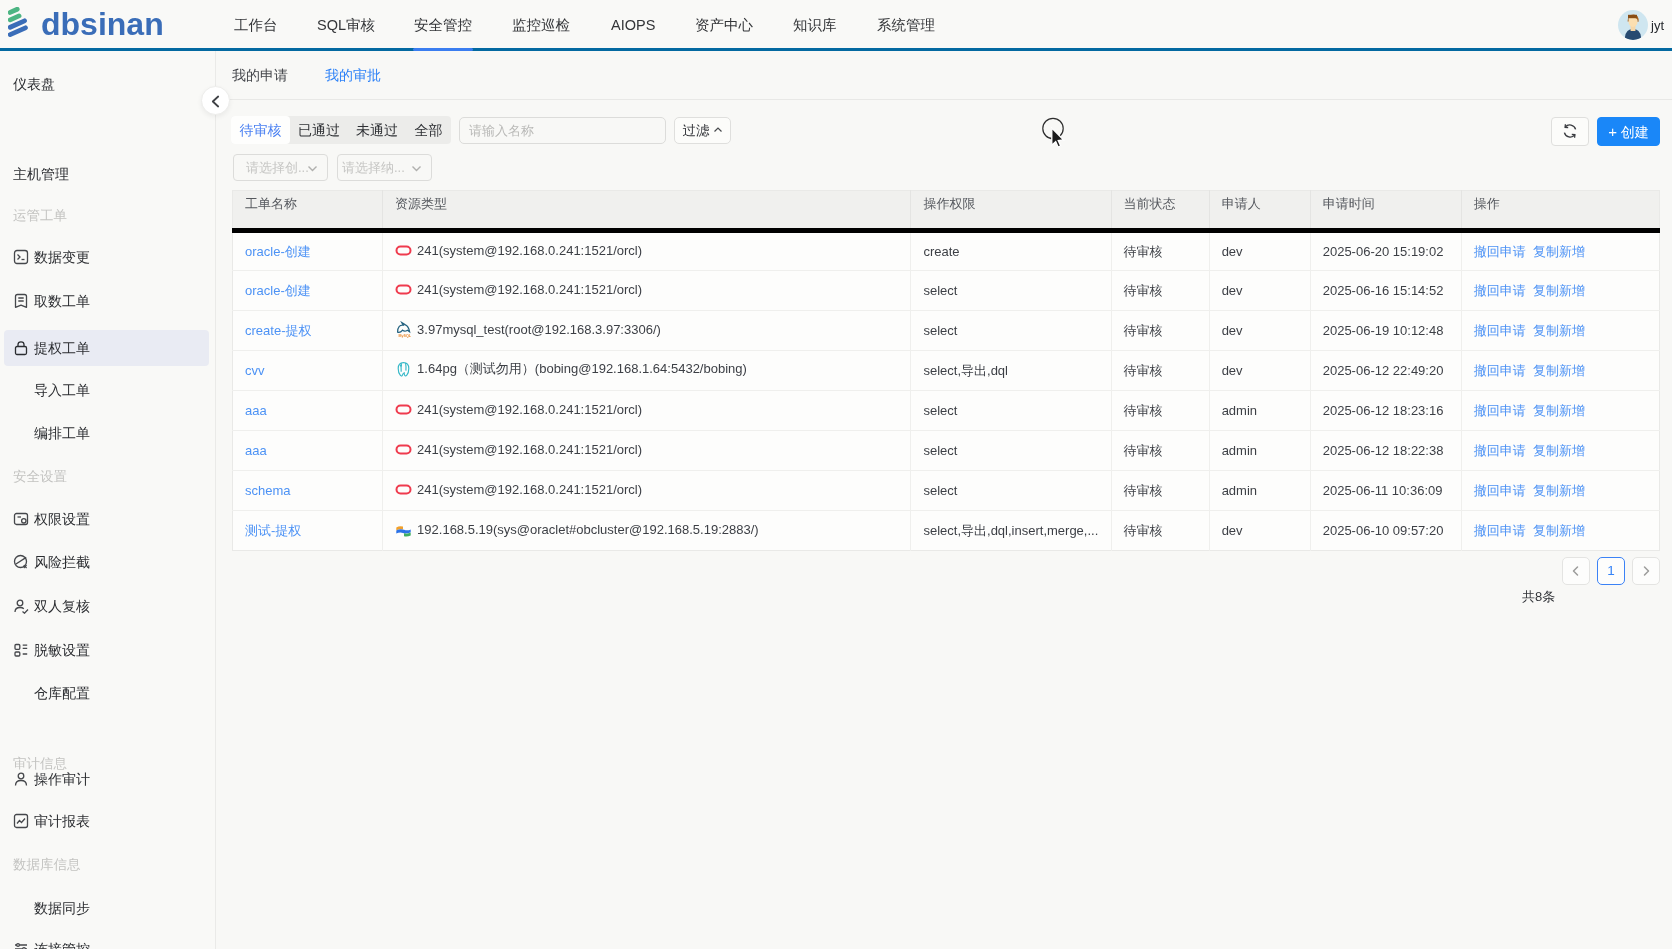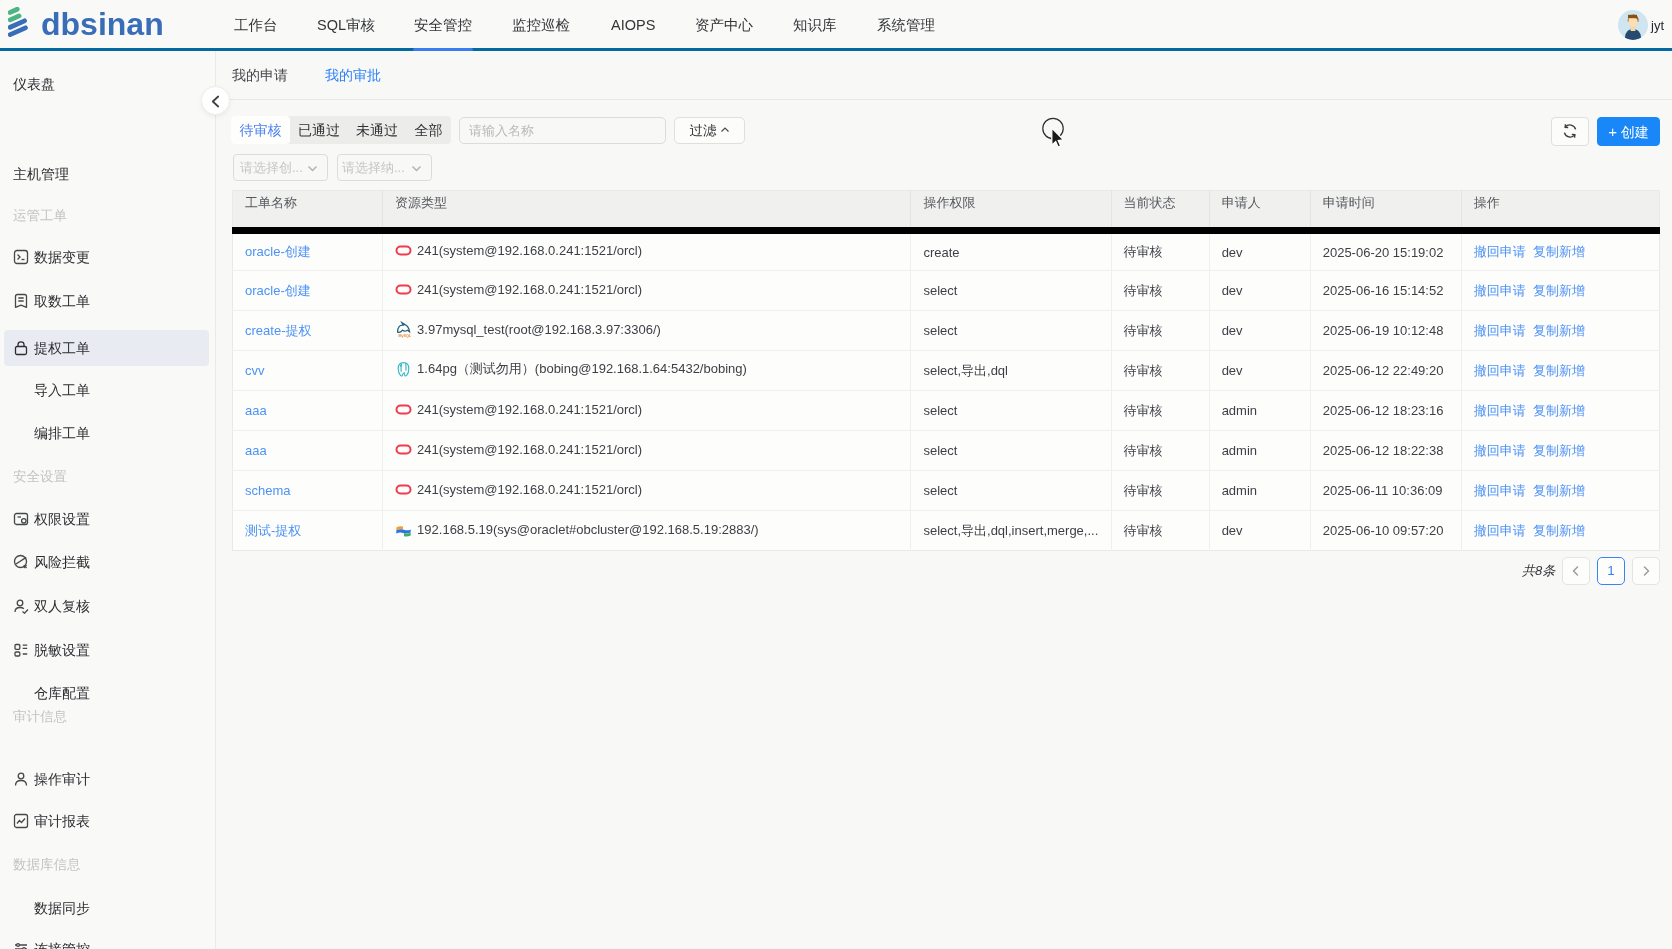--- a/index.html
+++ b/index.html
@@ -32,33 +32,33 @@
 
 #seg { position:absolute; left:15px; top:65px; width:220px; height:28px; background:#ececea; border-radius:4px; display:flex; }
 #seg .sgi { height:28px; line-height:28px; text-align:center; font-size:14px; color:#2e3034; }
 #seg .on { background:#fefefd; color:#4a80f2; border-radius:4px; line-height:28px; }
 
 .inpt { position:absolute; border:1px solid #dcdcda; border-radius:4px; font-size:13px; color:#b9b9b7; background:transparent; }
 .btn { position:absolute; border:1px solid #dfdfdd; border-radius:4px; background:#fcfcfa; font-size:13px; color:#33353a; text-align:center; }
 
 
 #tbl { position:absolute; left:16px; top:139px; width:1428px; background:#fdfdfc; border:1px solid #e9e9e7; border-collapse:collapse; table-layout:fixed; }
-#tbl th { height:40px; background:#f0f0ee; font-weight:normal; font-size:13px; color:#55585e; text-align:left; padding:0 0 12px 12px; border-right:1px solid #e4e4e2; border-bottom:7px solid #000000; }
+#tbl th { height:40px; background:#f0f0ee; font-weight:normal; font-size:13px; color:#55585e; text-align:left; padding:0 0 12px 12px; border-right:1px solid #e4e4e2; border-bottom:5px solid #000000; }
 #tbl th:last-child { border-right:none; }
 #tbl td { height:40px; font-size:13px; color:#3c3f45; padding:0 0 0 12px; border-right:1px solid #efefed; border-bottom:1px solid #efefed; white-space:nowrap; overflow:hidden; }
 #tbl td:last-child { border-right:none; }
 #tbl tr:last-child td { border-bottom:none; }
 a.lk { color:#4c92f5; text-decoration:none; }
 .res { display:inline-flex; align-items:center; gap:5px; }
 .res svg { flex:0 0 auto; }
 
 
 .pgbtn { position:absolute; top:506px; width:28px; height:28px; background:#fdfdfc; border:1px solid #e4e4e2; border-radius:5px; text-align:center; line-height:26px; font-size:13.5px; color:#9a9a98; }
 #pg-cur { border-color:#3b82f6; color:#3583f7; }
-#pg-total { position:absolute; top:506px; left:1306px; height:28px; line-height:28px; font-size:13px; color:#33353a;font-style:italic; }
+#pg-total { position:absolute; top:532px; left:1306px; height:28px; line-height:28px; font-size:13px; color:#33353a; }
 </style>
 </head>
 <body>
 <div id="stage">
 
   <div id="header">
     <svg class="abs" style="left:8px;top:7px" width="24" height="34" viewBox="0 0 24 34">
       <g>
         <rect x="0" y="4" width="12.5" height="4.8" rx="2.4" fill="#4cb583" transform="rotate(-24 0 6.4)"></rect>
         <rect x="0" y="11.4" width="14.5" height="4.8" rx="2.4" fill="#4cb583" transform="rotate(-24 0 13.8)"></rect>
@@ -158,21 +158,21 @@
       <svg width="16" height="16" viewBox="0 0 16 16" fill="none" stroke="#45474b" stroke-width="1.3">
           <rect x="2" y="2.5" width="4.8" height="4.8" rx="1"></rect>
           <rect x="2" y="10" width="4.8" height="4" rx="1"></rect>
           <path d="M9.7 3.2 H14.2 M9.7 6.4 H14.2 M9.7 12 H14.2"></path>
         </svg>
       <span class="txt2">脱敏设置</span>
       </div>
     <div class="mi" style="top:622px">
         <span class="txt2">仓库配置</span>
       </div>
-    <div class="sec" style="top:646px">审计信息</div>
+    <div class="sec" style="top:693px">审计信息</div>
     <div class="mi" style="top:708px">
       <svg width="16" height="16" viewBox="0 0 16 16" fill="none" stroke="#45474b" stroke-width="1.3">
           <circle cx="8" cy="5" r="2.8"></circle>
           <path d="M2.5 14.5 Q2.5 9.5 8 9.5 Q13.5 9.5 13.5 14.5"></path>
         </svg>
       <span class="txt2">操作审计</span>
       </div>
     <div class="mi" style="top:750px">
       <svg width="16" height="16" viewBox="0 0 16 16" fill="none" stroke="#45474b" stroke-width="1.3">
           <rect x="1.5" y="1.5" width="13" height="13" rx="2"></rect>
@@ -204,35 +204,35 @@
       <div class="tab" style="left:109px;color:#2e82f7">我的审批</div>
     </div>
 
     <div id="seg">
       <div class="sgi on" style="width:59px">待审核</div>
       <div class="sgi" style="width:58px">已通过</div>
       <div class="sgi" style="width:58px">未通过</div>
       <div class="sgi" style="width:45px">全部</div>
     </div>
     <div class="inpt" style="left:243px;top:66px;width:207px;height:27px;line-height:25px;padding-left:9px;border-radius:5px">请输入名称</div>
-    <div class="btn" style="left:458px;top:66px;width:71px;height:27px;line-height:25px;border-radius:5px;font-size:13.5px">过滤<svg width="10" height="10" viewBox="0 0 10 10" style="margin-left:3px;vertical-align:0px" fill="none" stroke="#47494d" stroke-width="1.2">
+    <div class="btn" style="left:458px;top:66px;width:57px;height:27px;line-height:25px;border-radius:5px;font-size:13.5px">过滤<svg width="10" height="10" viewBox="0 0 10 10" style="margin-left:3px;vertical-align:0px" fill="none" stroke="#47494d" stroke-width="1.2">
           <path d="M1.5 6.5 L5 3 L8.5 6.5"></path>
         </svg></div>
 
     <div class="btn" style="left:1335px;top:66px;width:38px;height:29px;line-height:27px">
       <svg width="16" height="16" viewBox="0 0 16 16" fill="none" stroke="#3a3c40" stroke-width="1.4" style="vertical-align:-3px">
         <path d="M13.6 6.4 A6 6 0 0 0 3.2 4.1"></path>
           <path d="M2.4 9.6 A6 6 0 0 0 12.8 11.9"></path>
         <path d="M3.4 1.2 L3.1 4.3 L6.2 4.5" stroke-width="1.3"></path>
           <path d="M12.6 14.8 L12.9 11.7 L9.8 11.5" stroke-width="1.3"></path>
       </svg>
     </div>
     <div class="btn" style="left:1381px;top:66px;width:63px;height:29px;line-height:27px;background:#1a87f8;border-color:#1a87f8;color:#fff;font-size:14px"><span style="font-size:15px;vertical-align:0">+</span> 创建</div>
 
-    <div class="inpt" style="left:17px;top:103px;width:95px;height:27px;line-height:25px;padding-left:6px;color:#c6c6c4">请选择创...<svg width="11" height="11" viewBox="0 0 11 11" style="position:absolute;right:9px;top:8px" fill="none" stroke="#b0b0ae" stroke-width="1.4">
+    <div class="inpt" style="left:17px;top:103px;width:95px;height:27px;line-height:25px;padding-left:12px;color:#c6c6c4">请选择创...<svg width="11" height="11" viewBox="0 0 11 11" style="position:absolute;right:9px;top:8px" fill="none" stroke="#b0b0ae" stroke-width="1.4">
           <path d="M1.5 3.5 L5.5 7.5 L9.5 3.5"></path>
         </svg></div>
     <div class="inpt" style="left:121px;top:103px;width:95px;height:27px;line-height:25px;padding-left:4px;color:#c6c6c4">请选择纳...<svg width="11" height="11" viewBox="0 0 11 11" style="position:absolute;right:9px;top:8px" fill="none" stroke="#b0b0ae" stroke-width="1.4">
           <path d="M1.5 3.5 L5.5 7.5 L9.5 3.5"></path>
         </svg></div>
 
     <table id="tbl" cellspacing="0">
       <colgroup>
         <col style="width:150px">
           <col style="width:528px">

